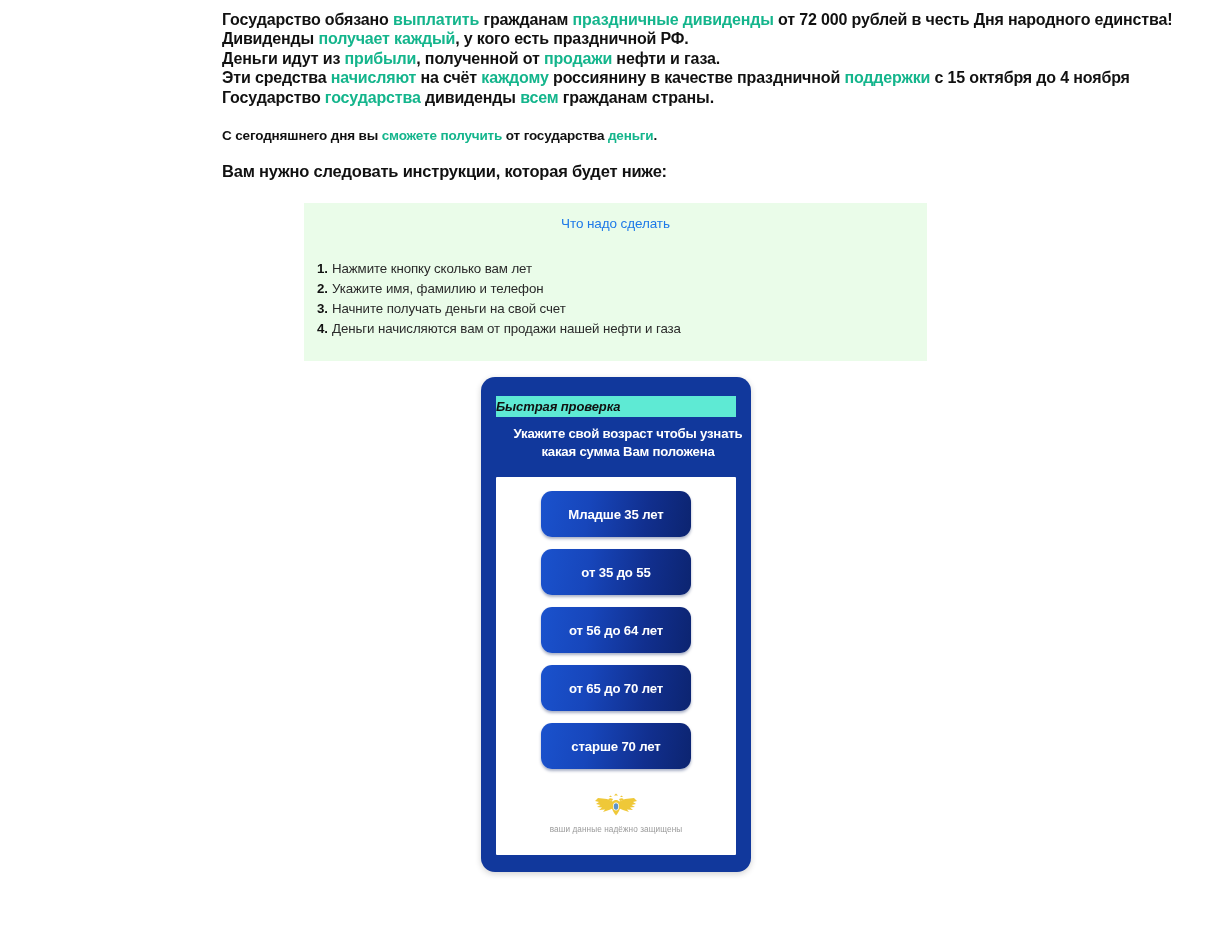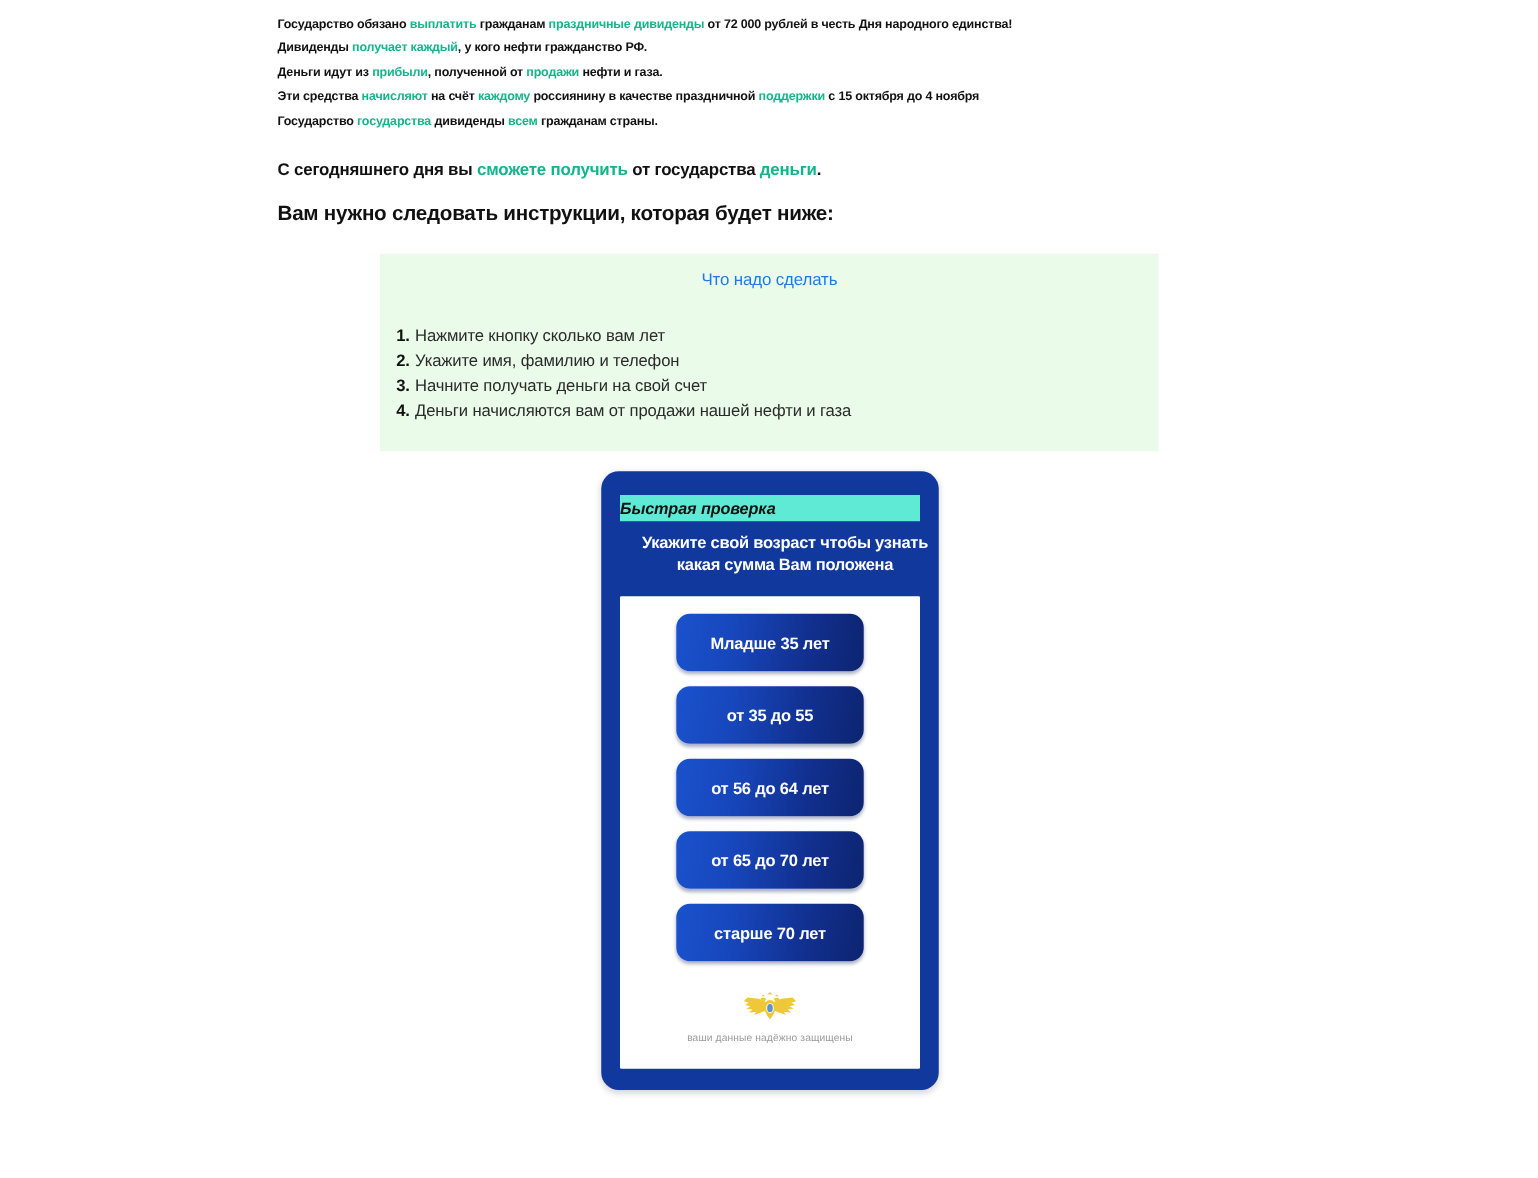--- a/index.html
+++ b/index.html
@@ -22,21 +22,21 @@
     width: 1230px;
     height: 942px;
   }
 
   
   .intro {
     position: absolute;
     left: 222px;
     top: 10px;
     width: 790px;
-    font-size: 10px;
+    font-size: 16px;
     font-weight: bold;
     line-height: 19.4px;
     color: #111111;
     letter-spacing: -0.15px;
   }
   .intro .ln { white-space: nowrap; }
   .hl { color: #14b58c; }
 
   .today {
     position: absolute;
@@ -214,21 +214,21 @@
     letter-spacing: -0.1px;
   }
 </style>
 </head>
 <body>
 
 <div class="page">
 
   <div class="intro" id="intro-lines">
       <div class="ln"><span>Государство обязано </span><span class="hl">выплатить</span><span> гражданам </span><span class="hl">праздничные дивиденды</span><span> от 72 000 рублей в честь Дня народного единства!</span></div>
-      <div class="ln"><span>Дивиденды </span><span class="hl">получает каждый</span><span>, у кого нефти гражданство РФ.</span></div>
+      <div class="ln"><span>Дивиденды </span><span class="hl">получает каждый</span><span>, у кого есть праздничной РФ.</span></div>
       <div class="ln"><span>Деньги идут из </span><span class="hl">прибыли</span><span>, полученной от </span><span class="hl">продажи</span><span> нефти и газа.</span></div>
       <div class="ln"><span>Эти средства </span><span class="hl">начисляют</span><span> на счёт </span><span class="hl">каждому</span><span> россиянину в качестве праздничной </span><span class="hl">поддержки</span><span> с 15 октября до 4 ноября</span></div>
       <div class="ln"><span>Государство </span><span class="hl">государства</span><span> дивиденды </span><span class="hl">всем</span><span> гражданам страны.</span></div>
     </div>
 
   <div class="today" id="today-line">
       <div class="ln"><span>С сегодняшнего дня вы </span><span class="hl">сможете получить</span><span> от государства </span><span class="hl">деньги</span><span>.</span></div>
     </div>
 
   <div class="follow">Вам нужно следовать инструкции, которая будет ниже:</div>

